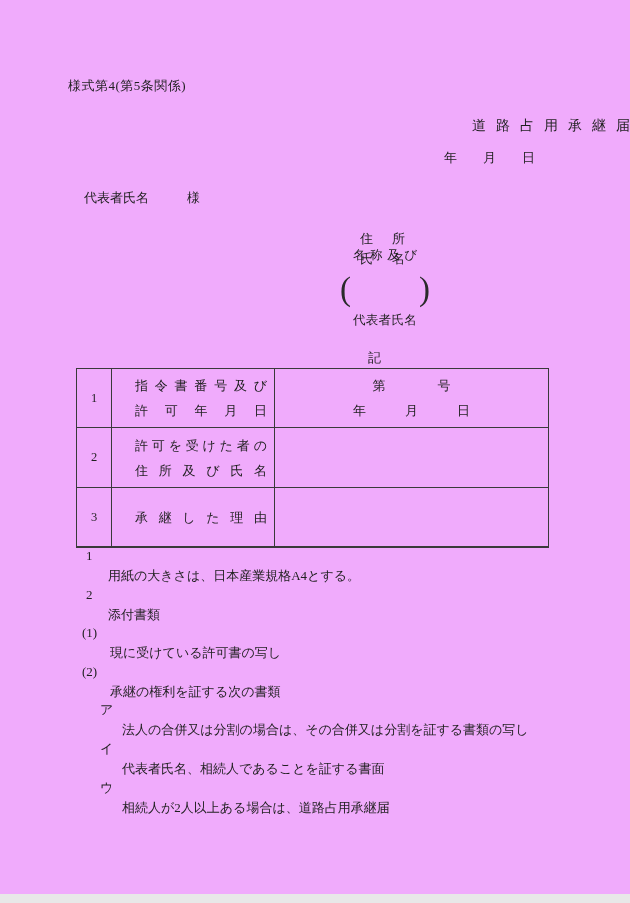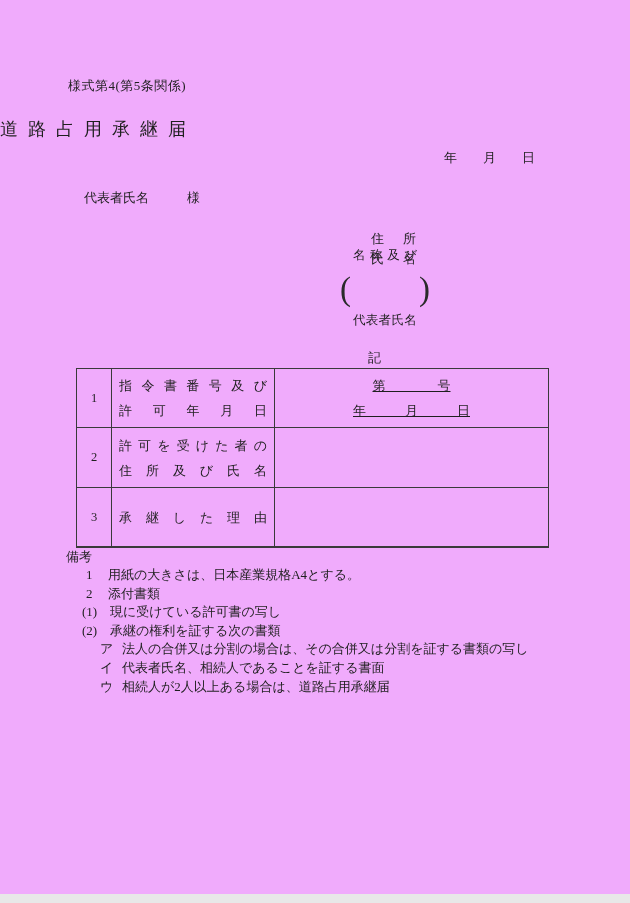--- a/index.html
+++ b/index.html
@@ -7,51 +7,51 @@
     position:relative;
     width:630px;height:894px;
     margin:0 auto;
     background:#f0abfc;
     font-family:"Liberation Serif","DejaVu Serif",serif;
     color:#1f1f1f;
     font-size:13px;
     overflow:hidden;
   }
   .form-number{position:absolute;left:68px;top:77px;letter-spacing:0.5px;}
-  .doc-title{position:absolute;left:0;right:0;top:117px;text-align:left;font-size:18px;}
+  .doc-title{position:absolute;left:0;right:0;top:117px;text-align:right;font-size:14px;}
   .doc-title span{letter-spacing:10px;margin-right:-10px;}
   .date-line{position:absolute;left:444px;top:149px;}
   .addressee{position:absolute;left:84px;top:189px;}
   .addressee .honorific{margin-left:38px;}
   .applicant{position:absolute;left:340px;top:229px;}
-  .app-line{margin-left:31px;letter-spacing:3px;height:20px;line-height:20px;}
+  .app-line{margin-left:20px;letter-spacing:3px;height:20px;line-height:20px;}
   .bracket-row{display:flex;align-items:center;height:36px;margin-top:1px;}
   .paren{font-size:33px;line-height:34px;font-weight:400;transform:scaleY(1.05);color:#2a2a2a;}
   .bracket-lines{display:flex;flex-direction:column;width:64px;margin:8px 2px;font-size:12.5px;gap:48px;}
   .bl1{text-align:justify;text-align-last:justify;text-justify:inter-character;height:17px;line-height:17px;}
   .bl2{height:17px;line-height:17px;letter-spacing:0.3px;text-align:center;}
   .body-text{position:absolute;left:84px;top:316px;}
   .ki{position:absolute;left:368px;top:349px;}
   table.detail{
     position:absolute;left:76px;top:368px;width:473px;
     border-collapse:collapse;table-layout:fixed;
   }
   table.detail td{border:1px solid #3a3a3a;vertical-align:middle;}
   table.detail tr:last-child td{border-bottom-width:2px;}
   td.c-no{width:32px;text-align:center;font-size:12.5px;}
   td.c-label{width:148px;padding:0 7px;}
   td.c-value{padding:0 8px;}
   tr.r1 td{height:56px;} tr.r2 td{height:57px;} tr.r3 td{height:56px;}
-  .jline{text-align:justify;text-align-last:justify;text-justify:inter-character;line-height:25px;}
-  .vline{text-align:center;line-height:25px;text-decoration:underline;}
+  .jline{text-align:justify;text-align-last:justify;text-justify:inter-character;line-height:25px;margin-left:16px;}
+  .vline{text-align:center;line-height:25px;}
   .notes{position:absolute;left:66px;top:547px;}
   .notes-heading{line-height:19px;}
   .note-item{display:flex;line-height:18.6px;}
   .note-item .marker{flex:0 0 auto;}
-  .note-item .ntext{flex:1;}
+  .note-item .ntext{flex:1;margin-top:20px;}
   .lvl-num{margin-left:20px;}   .lvl-num .marker{width:22px;}
   .lvl-paren{margin-left:16px;} .lvl-paren .marker{width:28px;}
   .lvl-kana{margin-left:34px;}  .lvl-kana .marker{width:22px;}
 </style>
 </head>
 <body>
 
 <div class="page">
 
   <div class="form-number">様式第4(第5条関係)</div>
@@ -107,21 +107,20 @@
       <td class="c-no">3</td>
       <td class="c-label">
         <div class="jline">承 継 し た 理 由</div>
       </td>
       <td class="c-value"></td>
     </tr>
   </tbody>
     </table>
 
   <div class="notes">
-    <div class="notes-heading">備考</div>
     <div class="note-item lvl-num">
       <span class="marker">1</span>
       <span class="ntext">用紙の大きさは、日本産業規格A4とする。</span>
     </div>
     <div class="note-item lvl-num">
       <span class="marker">2</span>
       <span class="ntext">添付書類</span>
     </div>
     <div class="note-item lvl-paren">
       <span class="marker">(1)</span>

